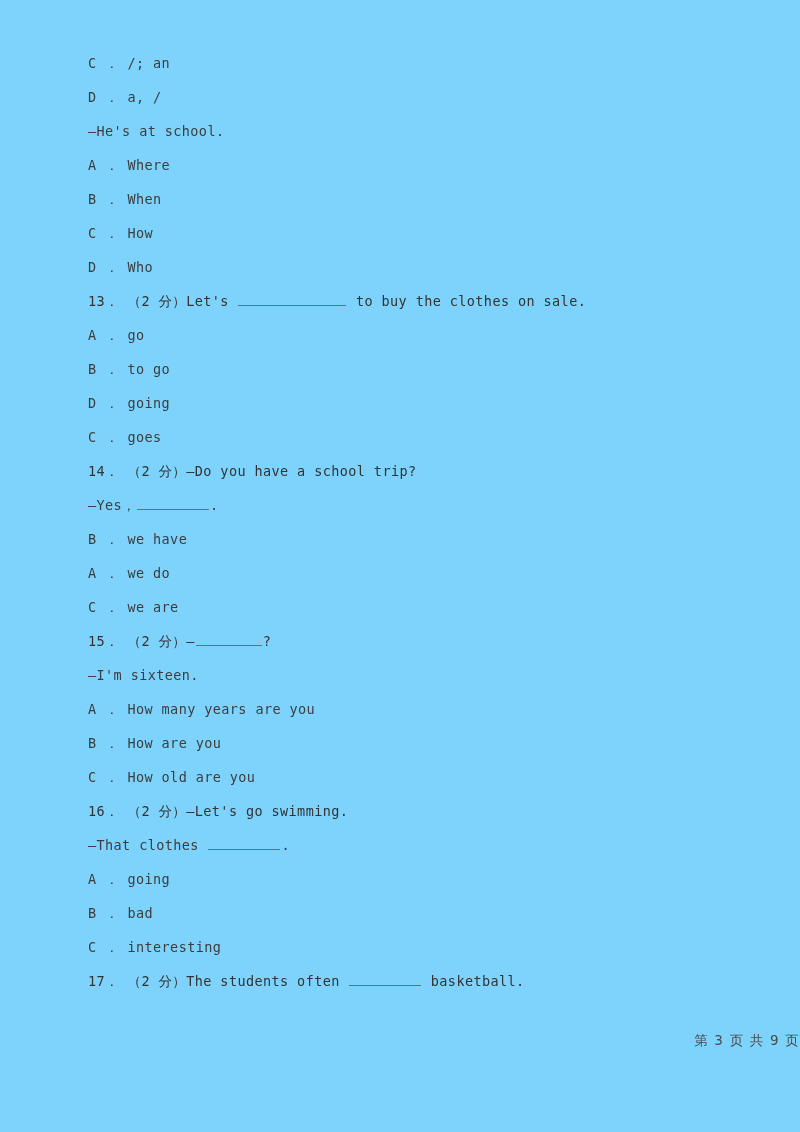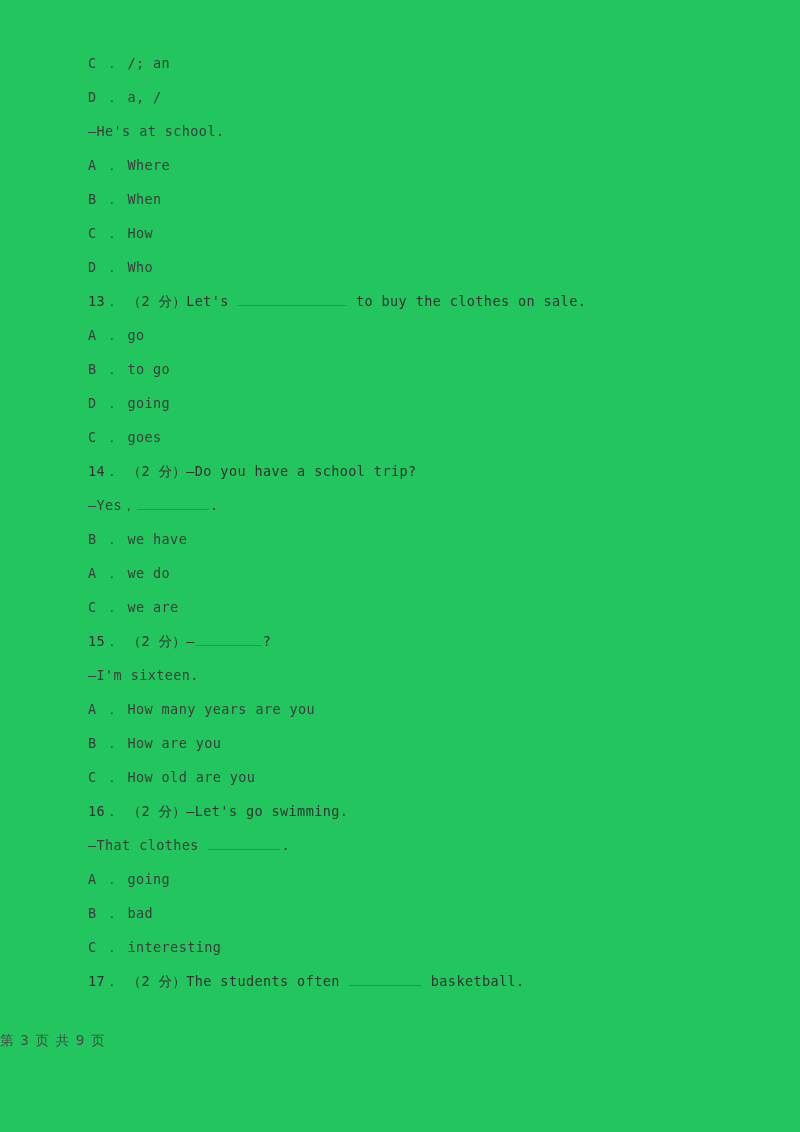--- a/index.html
+++ b/index.html
@@ -14,21 +14,21 @@
     font-family: "DejaVu Sans Mono", "Liberation Mono", monospace;
     color: #3a3a3a;
     overflow: hidden;
   }
   .page {
     position: absolute;
     left: 0;
     top: 0;
     width: 800px;
     height: 1132px;
-    background: #22c55e;
+    background: #7dd3fc;
   }
   .content {
     position: absolute;
     left: 88px;
     top: 46px;
     width: 640px;
   }
   .line {
     height: 34px;
     line-height: 34px;
@@ -48,21 +48,21 @@
     margin: 0 1px;
   }
   .b-long  { width: 108px; }
   .b-short { width: 72px; }
   .b-xshort{ width: 66px; }
   .footer {
     position: absolute;
     top: 1032px;
     left: 0;
     width: 800px;
-    text-align: left;
+    text-align: right;
     font-size: 13.5px;
     letter-spacing: 1.2px;
     color: #4a4a4a;
     font-family: "DejaVu Sans", "Liberation Sans", sans-serif;
   }
 </style>
 </head>
 <body>
 
 <div class="page">

